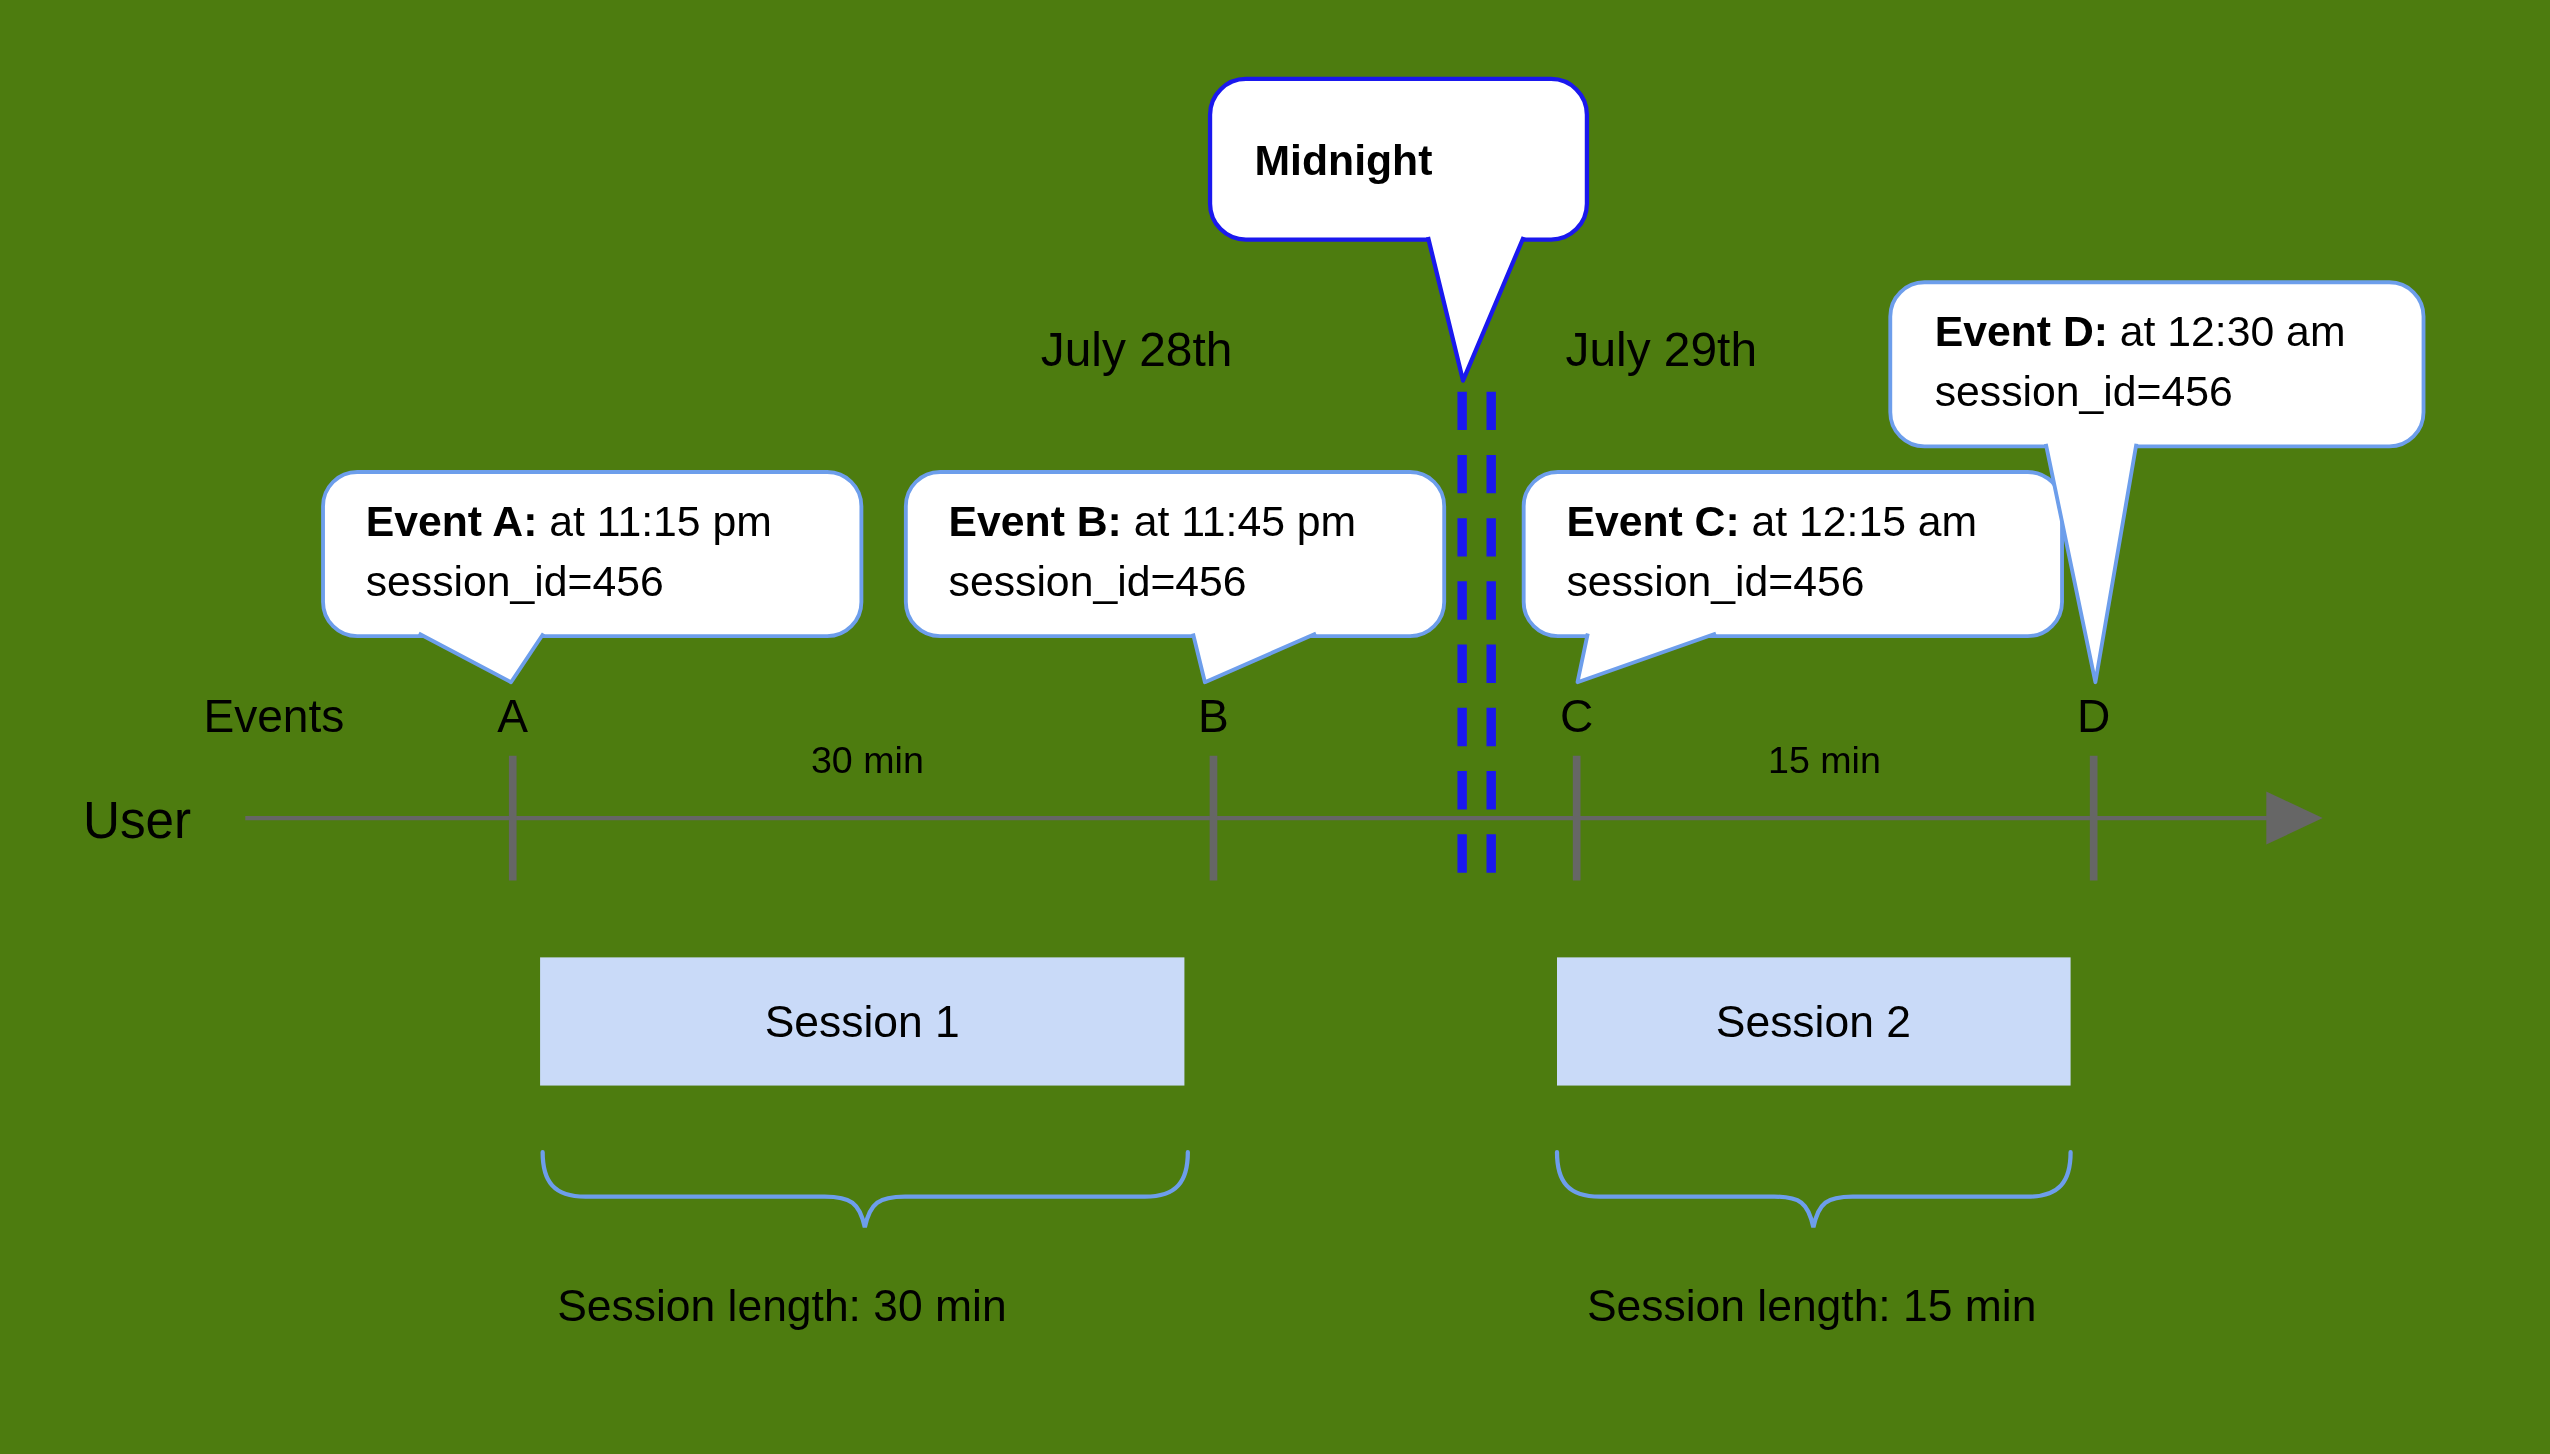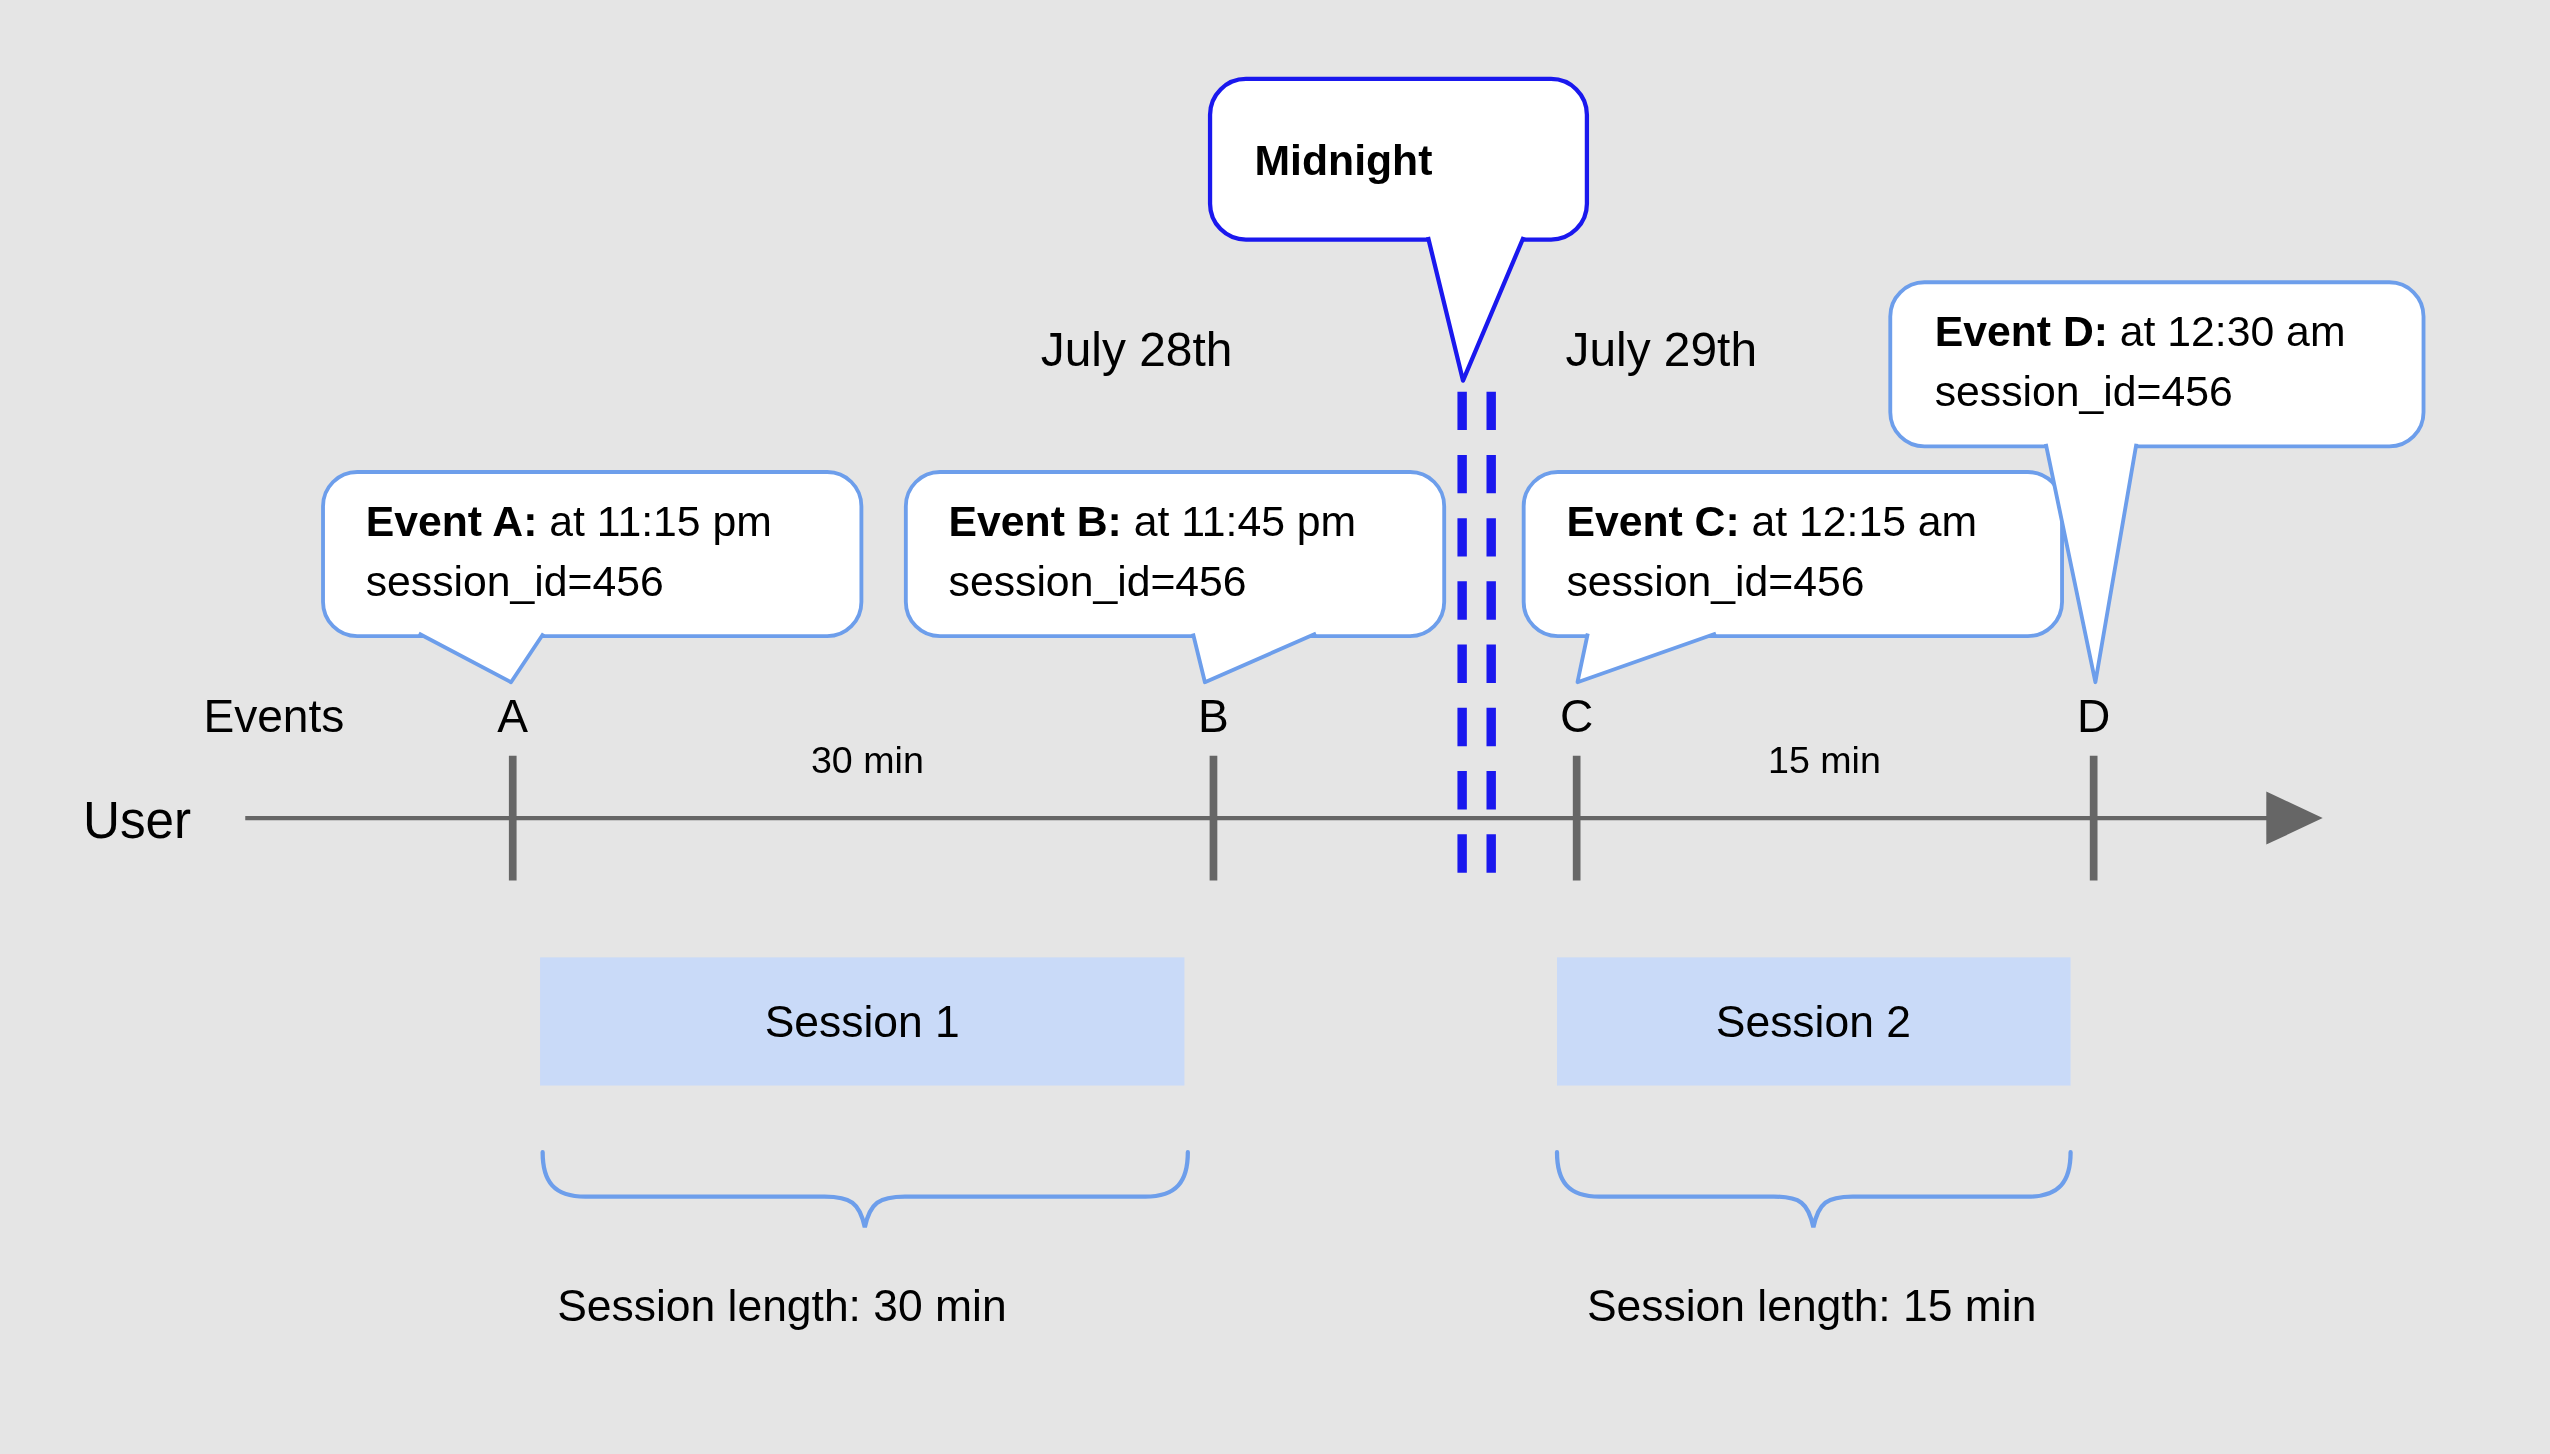--- a/index.html
+++ b/index.html
@@ -1,20 +1,20 @@
 <!DOCTYPE html>
 <html style="--strong-blue: #1a18ee; --callout-blue: #6d9eeb; --session-fill: #c9daf8; --axis-gray: #666666;font-size:13.7px"><head>
 <meta charset="utf-8">
 <style>
   html, body { margin: 0; padding: 0; background: #ffffff; }
   .diagram-wrap {
     position: relative;
     width: 2550px;
     height: 1455px;
-    background: #e5e5e5;
+    background: #4d7c0f;
     font-family: "Liberation Sans", "DejaVu Sans", sans-serif;
   }
   svg text {
     font-family: "Liberation Sans", "DejaVu Sans", sans-serif;
     fill: #000000;
   }
   .callout-bubble {
     fill: #ffffff;
     stroke: var(--callout-blue, #6d9eeb);
     stroke-width: 4.5px;

